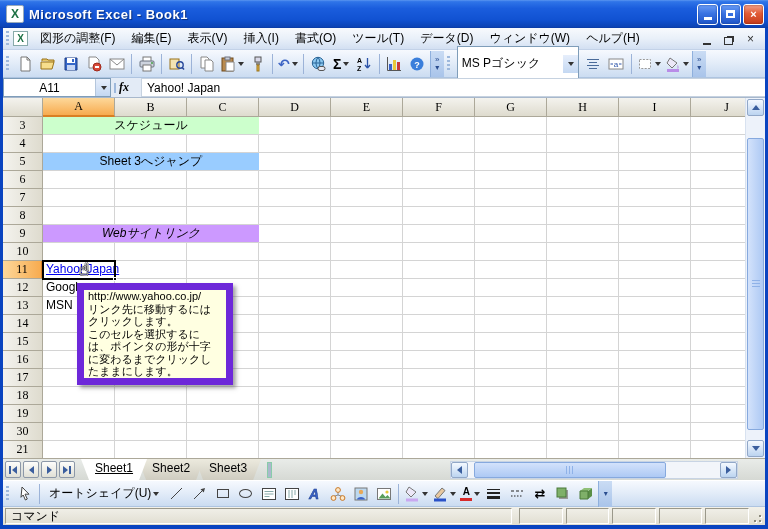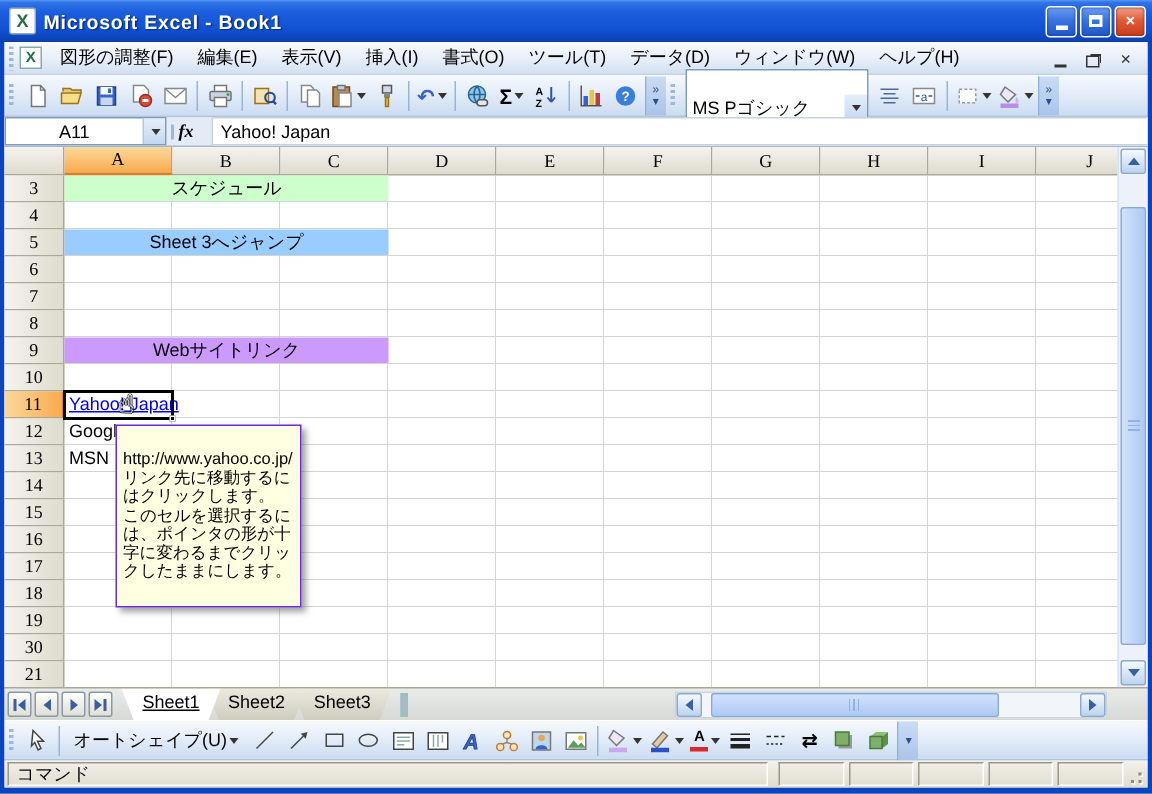--- a/index.html
+++ b/index.html
@@ -35,21 +35,21 @@
   
   .toolbar{position:absolute;left:0;top:22px;right:0;height:28px;display:flex;align-items:center;
     background:linear-gradient(180deg,#f6f9fe 0%,#e4edf9 45%,#cbdcf1 100%);border-bottom:1px solid #aec4e0;}
   .tbtn{height:24px;min-width:23px;padding:0 1px;display:flex;align-items:center;justify-content:center;border:1px solid transparent;border-radius:2px;}
   .tbtn svg{display:block;}
   .tsep{width:1px;height:20px;background:#9cb3d8;margin:0 3px;}
   .dd{width:0;height:0;border-left:3px solid transparent;border-right:3px solid transparent;border-top:4px solid #333;margin-left:2px;}
   .glyph{font-size:14px;font-weight:bold;line-height:1;}
   .chev{width:14px;height:26px;margin-left:1px;display:flex;flex-direction:column;align-items:center;justify-content:center;color:#2a4d8f;
     background:linear-gradient(180deg,#cadcf4 0%,#a9c4ea 100%);border-left:1px solid #8fb0dd;font-size:8px;line-height:1;}
-  .fontbox{display:flex;align-items:flex-end;width:122px;height:36px;background:#fff;border:1px solid #7f9db9;margin:0 3px;padding-left:4px;}
+  .fontbox{display:flex;align-items:center;width:122px;height:36px;background:#fff;border:1px solid #7f9db9;margin:0 3px;padding-left:4px;}
   .fontbox .ddbtn{margin-left:auto;width:15px;height:18px;background:linear-gradient(180deg,#e6eefb,#c4d8f2);display:flex;align-items:center;justify-content:center;}
   .coloricon{display:flex;flex-direction:column;align-items:center;justify-content:center;line-height:1;}
   .coloricon .A{font-weight:bold;font-size:10px;}
   .coloricon .cbar{width:12px;height:3px;margin-top:1px;}
   
   .formulabar{position:absolute;left:0;top:50px;right:0;height:20px;display:flex;align-items:stretch;
     background:#e3ebf6;border-bottom:1px solid #a8b8cc;}
   .namebox{width:108px;background:#fff;border:1px solid #7f9db9;display:flex;align-items:center;}
   .namebox .val{flex:1;text-align:center;}
   .namebox .ddbtn{width:15px;height:100%;background:linear-gradient(180deg,#e6eefb,#c4d8f2);display:flex;align-items:center;justify-content:center;border-left:1px solid #b4c6dc;}
@@ -75,22 +75,22 @@
   .cellsarea{position:absolute;left:40px;top:19px;right:20px;bottom:0;
     background-image:linear-gradient(to right,#d4d4d4 1px,transparent 1px),linear-gradient(to bottom,#d4d4d4 1px,transparent 1px);
     background-size:72px 100%,100% 18px;background-position:-1px 0,0 -1px;}
   .banner{position:absolute;left:0;width:216px;height:17px;line-height:17px;text-align:center;}
   .banner.r3{top:0;} .banner.r5{top:36px;} .banner.r9{top:108px;}
   .celltext{position:absolute;left:3px;white-space:nowrap;line-height:17px;z-index:2;}
   .cell-a11{top:144px;color:#0000ee;text-decoration:underline;}
   .cell-a12{top:162px;} .cell-a13{top:180px;}
   .selbox{position:absolute;left:-1px;top:143px;width:74px;height:20px;border:2px solid #000;z-index:3;}
   .selbox .handle{position:absolute;right:-3px;bottom:-3px;width:4px;height:4px;background:#000;border:1px solid #fff;}
-  .tooltip{position:absolute;left:74px;top:185px;width:124px;z-index:20;background:#ffffe1;border:1px solid #6d28d9;
-    box-shadow:3px 3px 4px rgba(90,90,90,.55);padding:16px 4px;font-size:11px;line-height:12.5px;white-space:pre-line;}
+  .tooltip{position:absolute;left:74px;top:185px;width:156px;z-index:20;background:#ffffe1;border:7px solid #6d28d9;
+    box-shadow:3px 3px 4px rgba(90,90,90,.55);padding:0 4px;font-size:11px;line-height:12.5px;white-space:pre-line;}
   .handcursor{position:absolute;left:76px;top:163px;z-index:30;font-size:17px;color:#fff;line-height:1;
     text-shadow:-1px 0 #000,1px 0 #000,0 -1px #000,0 1px #000;}
   
   .vscroll{position:absolute;right:0;top:0;bottom:0;width:20px;background:#edf2fa;border-left:1px solid #d8e2f0;z-index:5;}
   .sbtn{position:absolute;left:1px;right:1px;height:17px;border:1px solid #92a8c8;border-radius:2px;
     background:linear-gradient(180deg,#f4f9ff 0%,#d8e6f8 50%,#bcd4f0 100%);display:flex;align-items:center;justify-content:center;}
   .vs-up{top:1px;} .vs-down{bottom:1px;}
   .tri-up{width:0;height:0;border-left:4px solid transparent;border-right:4px solid transparent;border-bottom:5px solid #3a5e9e;}
   .tri-dn{width:0;height:0;border-left:4px solid transparent;border-right:4px solid transparent;border-top:5px solid #3a5e9e;}
   .tri-lf{width:0;height:0;border-top:4px solid transparent;border-bottom:4px solid transparent;border-right:5px solid #3a5e9e;}
@@ -395,21 +395,21 @@
           <div class="rowhead">16</div>
           <div class="rowhead">17</div>
           <div class="rowhead">18</div>
           <div class="rowhead">19</div>
           <div class="rowhead">30</div>
           <div class="rowhead">21</div>
         </div>
       <div class="cellsarea">
         <div class="banner r3" style="background: rgb(204, 255, 204);">スケジュール</div>
         <div class="banner r5" style="background: rgb(153, 204, 255);">Sheet 3へジャンプ</div>
-        <div class="banner r9" style="background: rgb(204, 153, 255);">Webサイトリンク</div>
+        <div class="banner r9" style="background: rgb(204, 153, 255); font-style: italic;">Webサイトリンク</div>
         <div class="selbox">
             <span class="handle"></span>
           </div>
         <div class="celltext cell-a11">Yahoo! Japan</div>
         <div class="celltext cell-a12">Google</div>
         <div class="celltext cell-a13">MSN</div>
       </div>
       <div class="tooltip">http://www.yahoo.co.jp/
 リンク先に移動するにはクリックします。
 このセルを選択するには、ポインタの形が十字に変わるまでクリックしたままにします。</div>

